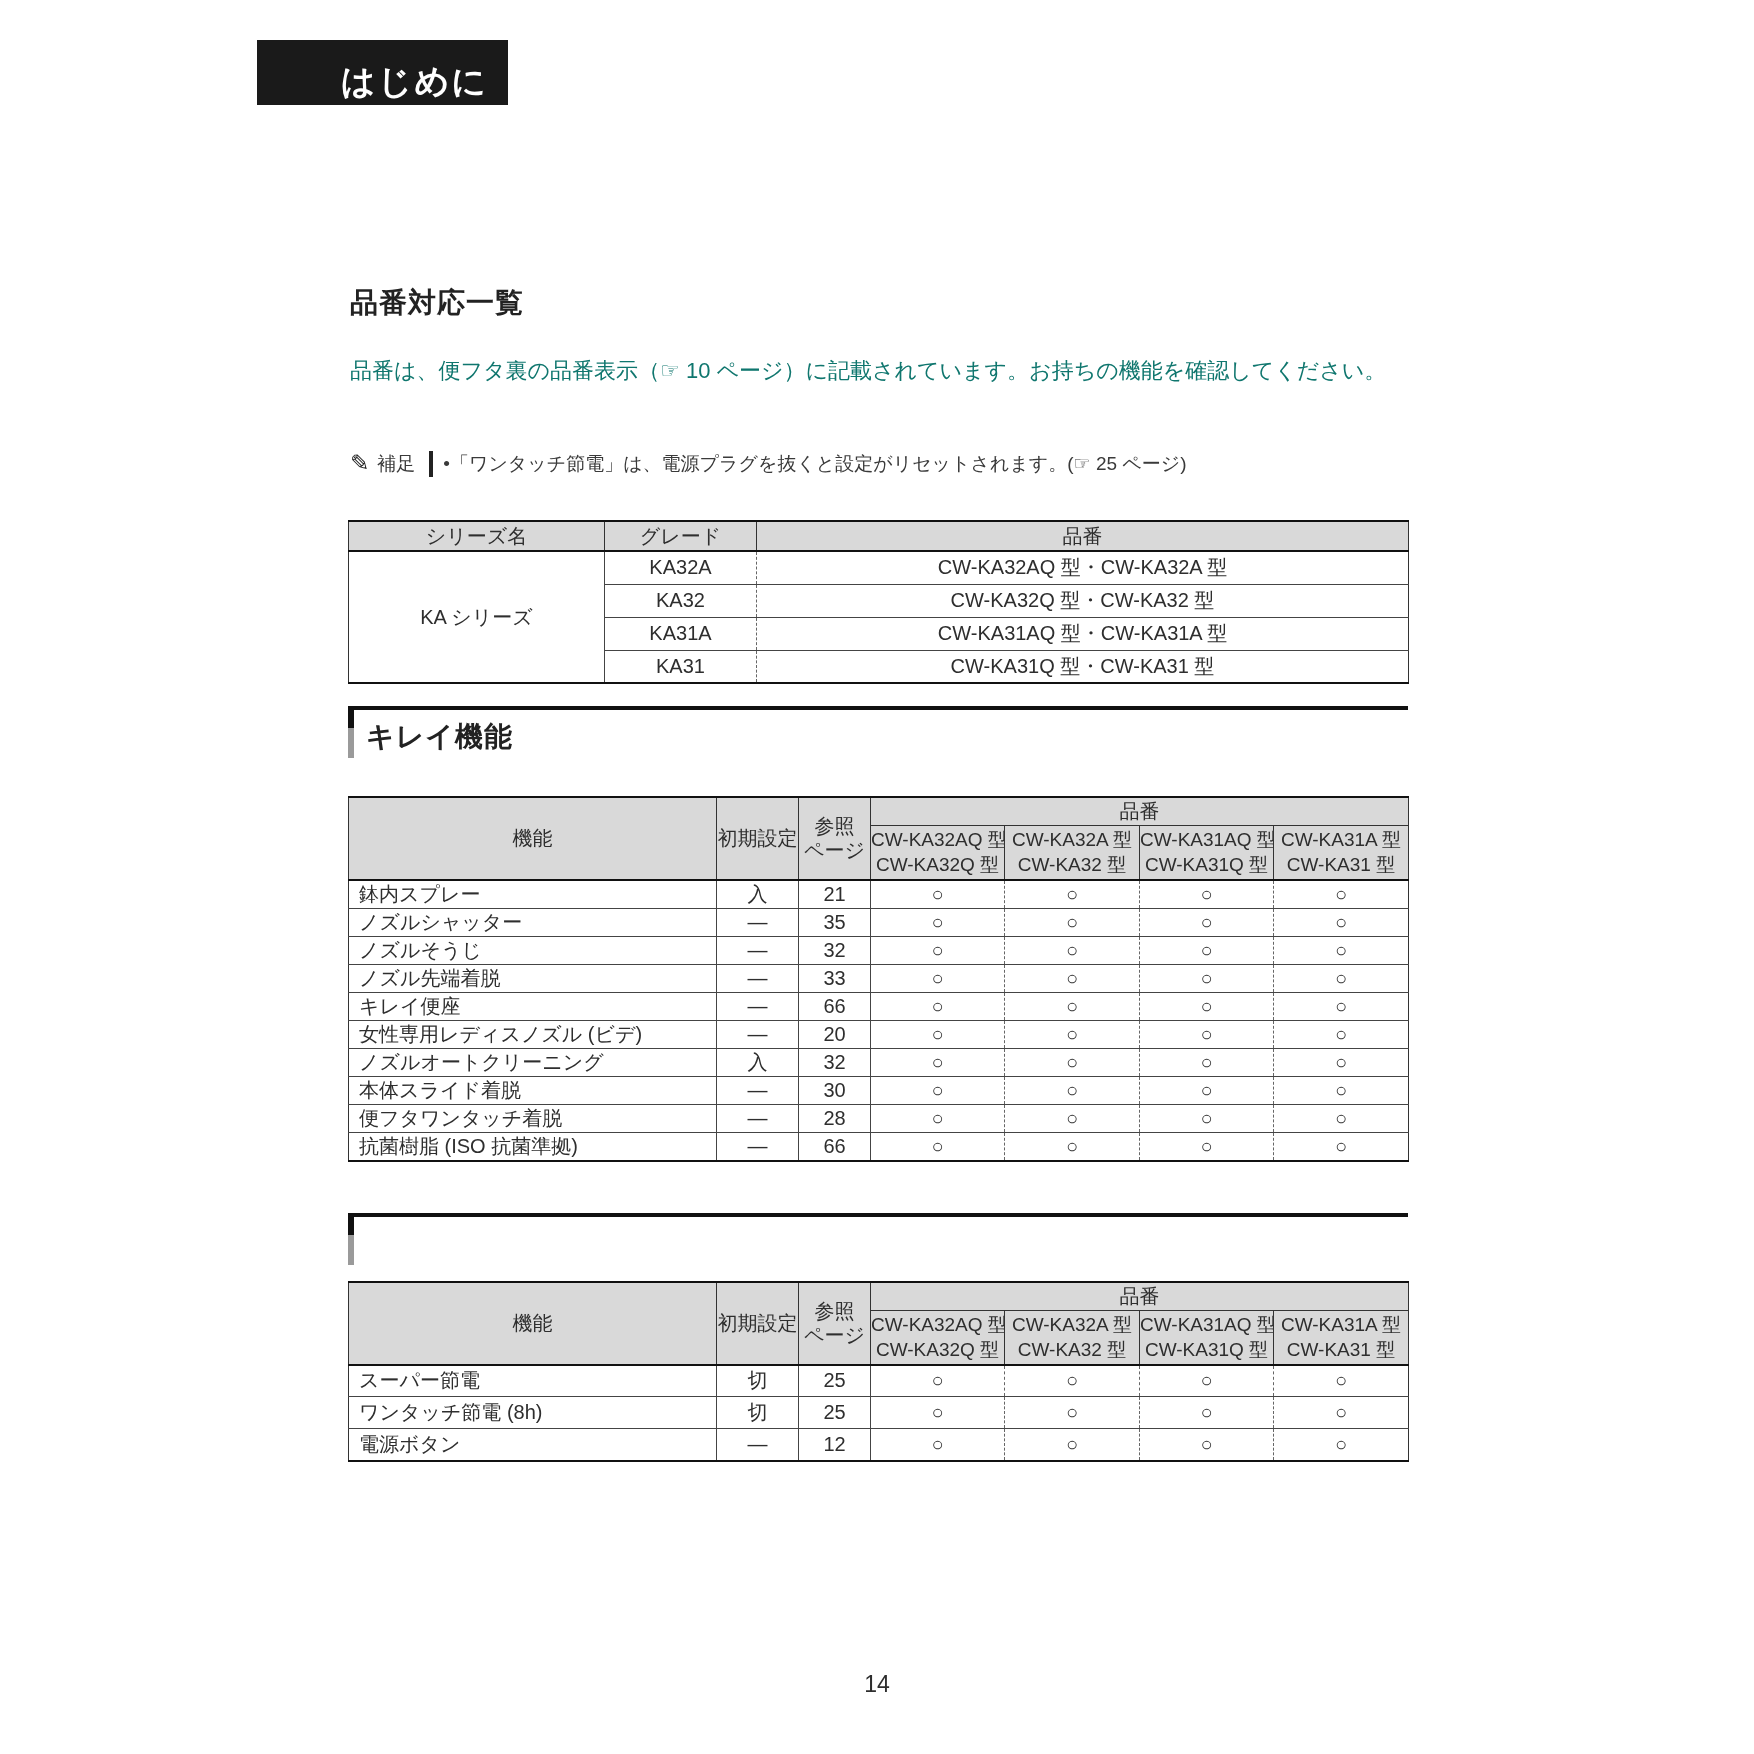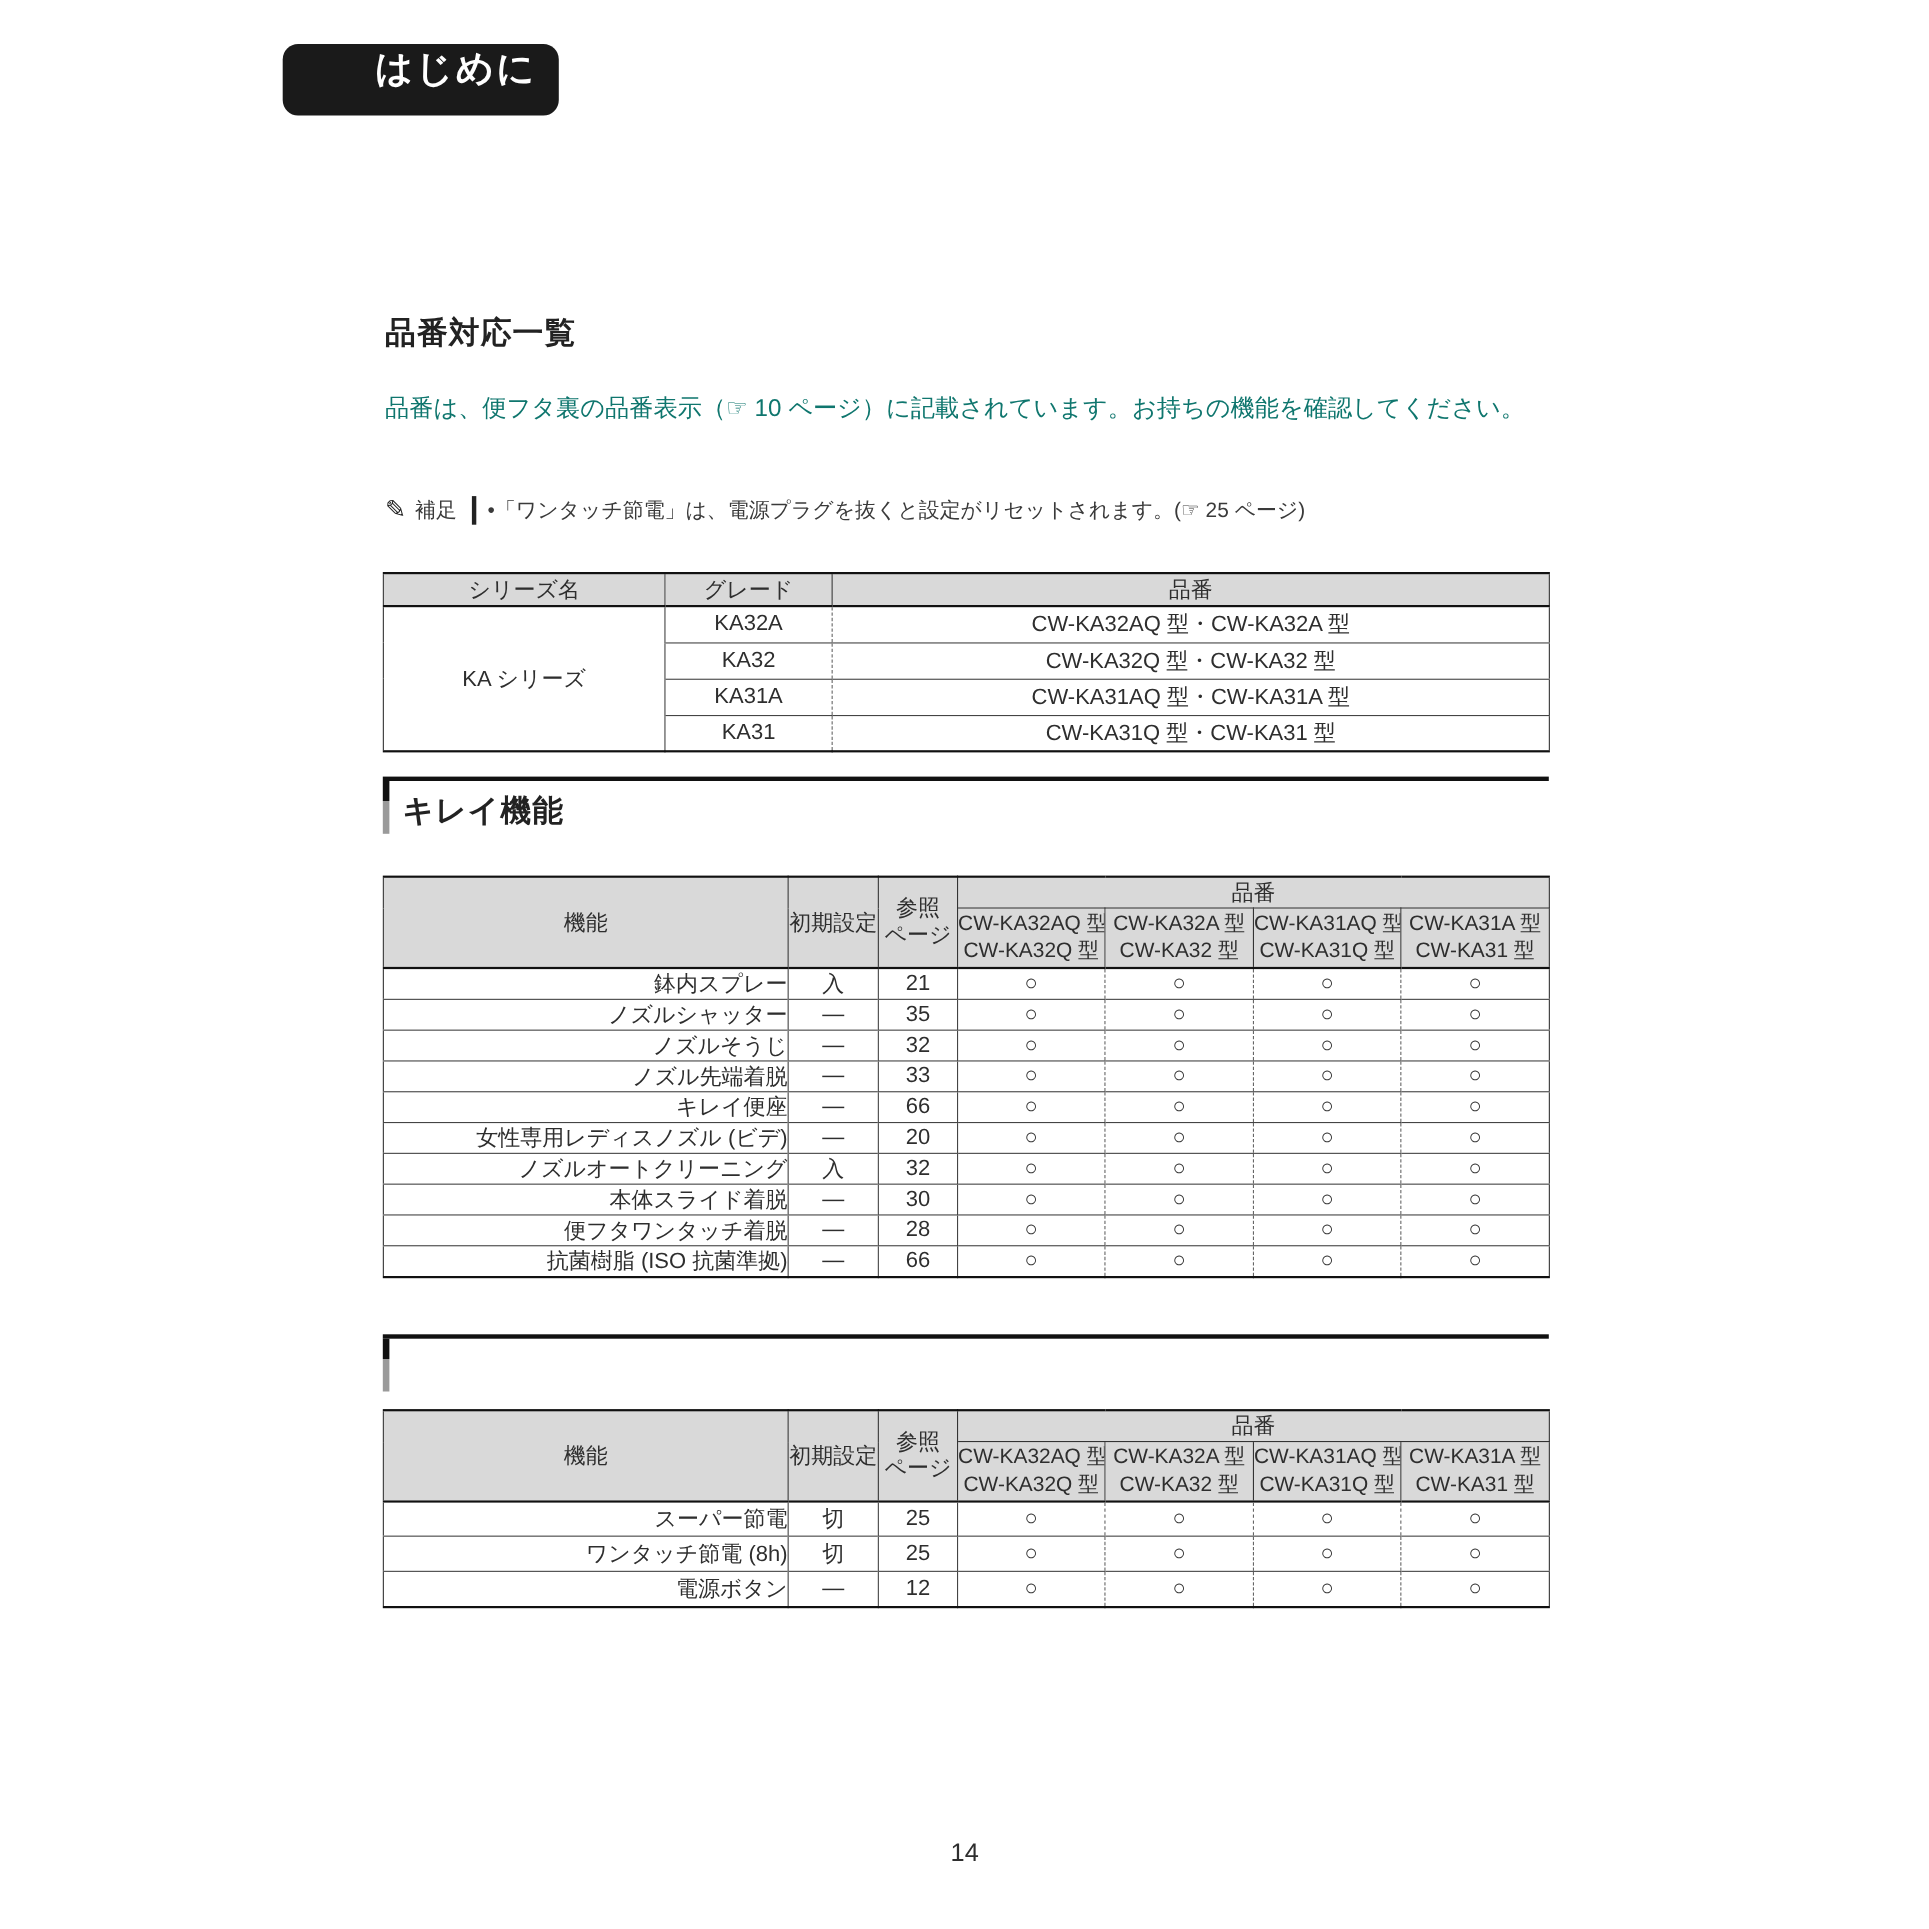--- a/index.html
+++ b/index.html
@@ -3,23 +3,23 @@
 <meta charset="utf-8">
 <style>
   html,body{margin:0;padding:0;background:#ffffff;}
   body{font-family:"Liberation Sans","DejaVu Sans",sans-serif;color:#2e2e2e;}
   .page{position:relative;width:1754px;height:1754px;background:#ffffff;overflow:hidden;}
 
   
   .chapter-tab{
     position:absolute;left:257px;top:40px;width:251px;height:65px;
     background:#1a1a1a;color:#ffffff;
-    display:flex;align-items:flex-start;justify-content:flex-end;
+    display:flex;align-items:flex-end;justify-content:flex-end;
     padding-right:20px;box-sizing:border-box;
-    font-size:34px;font-weight:bold;letter-spacing:2px;border-radius:14px;
+    font-size:34px;font-weight:bold;letter-spacing:2px;
   }
 
   
   .title-block{
     position:absolute;left:348px;top:118px;width:1062px;height:119px;
     border-left:2px solid #4a4a4a;border-bottom:2px solid #4a4a4a;
     box-sizing:border-box;display:flex;align-items:flex-end;
   }
   .title-block h1{
     margin:0 0 12px 18px;font-size:40px;font-weight:normal;color:#333333;letter-spacing:3px;
@@ -45,21 +45,21 @@
   
   table{border-collapse:collapse;table-layout:fixed;width:1060px;font-size:20px;color:#2e2e2e;}
   th,td{padding:0;vertical-align:middle;text-align:center;font-weight:normal;overflow:hidden;white-space:nowrap;}
   thead th{background:#d9d9d9;border:1px solid #333333;}
   .tbl{border:1px solid #333333;border-top:2px solid #111111;border-bottom:2px solid #111111;}
   tbody td{border-top:1px solid #444444;}
   tbody tr:first-child td{border-top:2px solid #111111;}
   td.bl-solid{border-left:1px solid #444444;}
   td.bl-dash{border-left:1px dashed #666666;}
   th.bl-dash{border-left:1px dashed #666666;}
-  td.name-cell{text-align:right;padding-left:10px;}
+  td.name-cell{text-align:left;padding-left:10px;}
 
   
   .series-table-wrap{position:absolute;left:348px;top:520px;}
   .series-table thead tr{height:30px;}
   .series-table tbody tr{height:33px;}
 
   
   .section-head{
     position:absolute;left:348px;width:1060px;height:56px;
     border-top:4px solid #111111;box-sizing:border-box;

